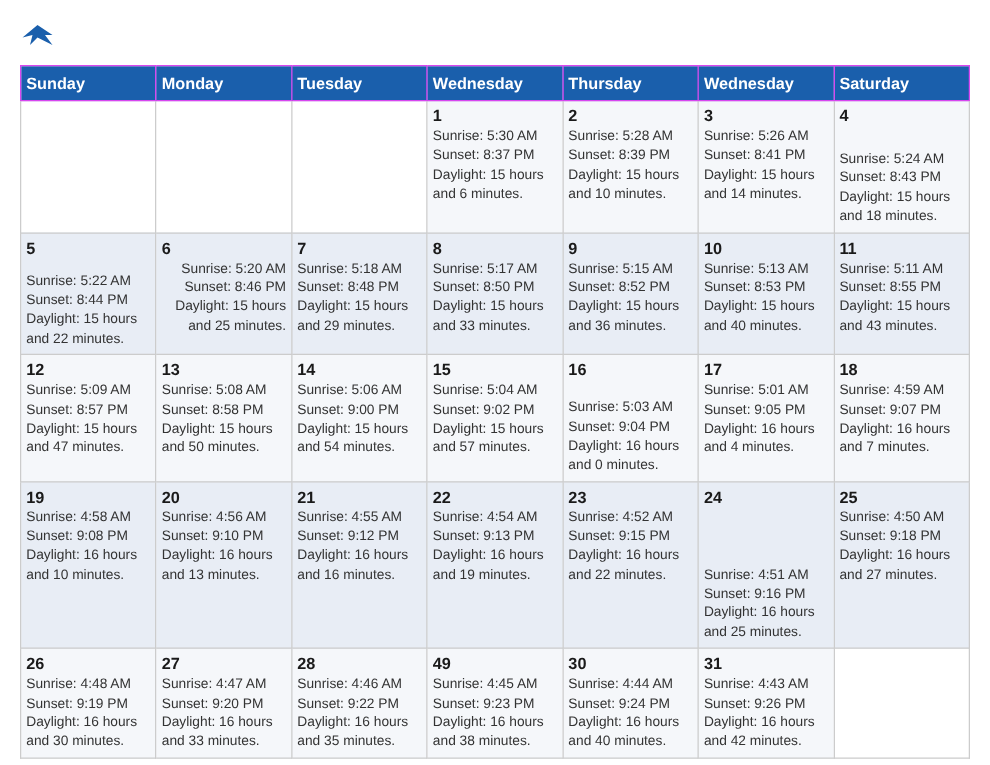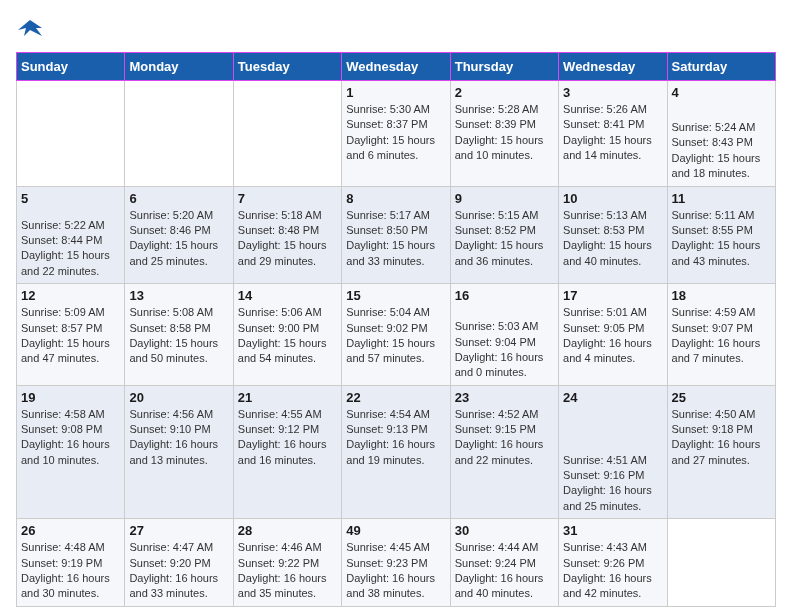--- a/index.html
+++ b/index.html
@@ -159,21 +159,21 @@
       <tr>
         <td>
           <span class="day-number">5</span>
           <div class="day-info" style="white-space: pre-line; margin-top: 12px;">Sunrise: 5:22 AM
 Sunset: 8:44 PM
 Daylight: 15 hours
 and 22 minutes.</div>
         </td>
         <td>
           <span class="day-number">6</span>
-          <div class="day-info" style="white-space: pre-line;">Sunrise: 5:20 AM
+          <div class="day-info" style="white-space: pre-line; text-align: right;">Sunrise: 5:20 AM
 Sunset: 8:46 PM
 Daylight: 15 hours
 and 25 minutes.</div>
         </td>
         <td>
           <span class="day-number">7</span>
           <div class="day-info" style="white-space: pre-line;">Sunrise: 5:18 AM
 Sunset: 8:48 PM
 Daylight: 15 hours
 and 29 minutes.</div>

